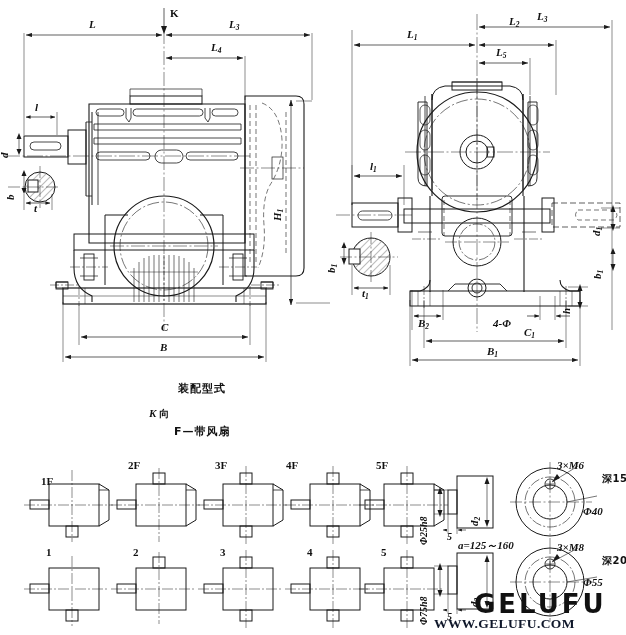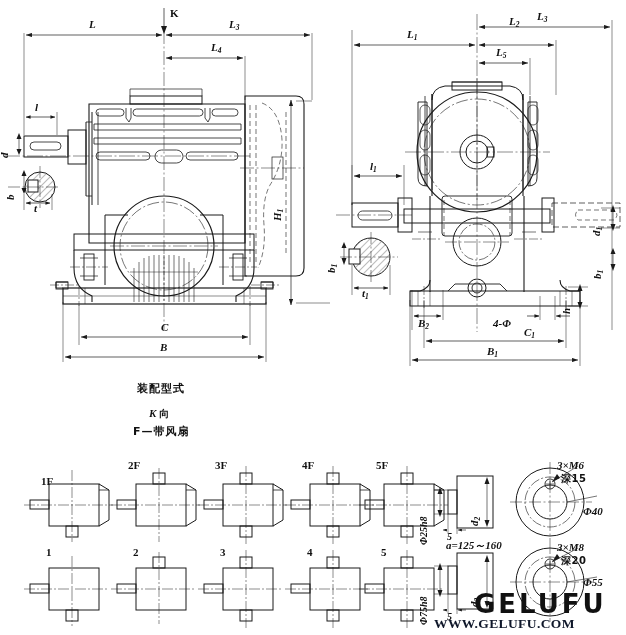--- a/index.html
+++ b/index.html
@@ -25,20 +25,21 @@
     user-select:none;
   }
   .lbl sub{font-size:7.5px;font-style:italic;font-weight:700;vertical-align:baseline;position:relative;top:2px;}
   .lbl.up{ transform:rotate(-90deg); transform-origin:left bottom;}
   .lbl.plain{font-style:normal;}
   .cn{
     position:absolute;
     font-family:"DejaVu Sans", sans-serif;
     font-size:11px;font-weight:700;color:#111;white-space:nowrap;
     letter-spacing:1px;
+    margin-left:41px;
   }
   .cn.sm{font-size:10px;letter-spacing:0.5px;}
   .num{
     position:absolute;
     font-family:"Liberation Serif", serif;
     font-size:11px;font-weight:700;color:#111;white-space:nowrap;
   }
   .num.it{font-style:italic;}
   .num.up{transform:rotate(-90deg);transform-origin:left bottom;}
 
@@ -643,37 +644,37 @@
 
 <div class="cn" style="left:137px;top:381px;">装配型式</div>
 <div style="position:absolute;left:149px;top:403px;white-space:nowrap;">
   <span class="lbl plain" style="position:static;font-style:italic;">K</span><span class="cn sm" style="position:static;margin-left:3px;">向</span>
 </div>
 <div class="cn" style="left:133px;top:424px;">F—带风扇</div>
 
 <div class="num" style="left:41px;top:475px;">1F</div>
 <div class="num" style="left:128px;top:459px;">2F</div>
 <div class="num" style="left:215px;top:459px;">3F</div>
-<div class="num" style="left:302px;top:459px;">4F</div>
+<div class="num" style="left:286px;top:459px;">4F</div>
 <div class="num" style="left:376px;top:459px;">5F</div>
 
 <div class="num" style="left:46px;top:546px;">1</div>
 <div class="num" style="left:133px;top:546px;">2</div>
 <div class="num" style="left:220px;top:546px;">3</div>
 <div class="num" style="left:307px;top:546px;">4</div>
 <div class="num" style="left:381px;top:546px;">5</div>
 
 <div class="num it up" style="left:429px;top:534px;font-size:10px;">Φ25h8</div>
 <div class="lbl up" style="left:480px;top:515px;"><span>d</span><sub>2</sub></div>
 <div class="num it" style="left:447px;top:531px;font-size:10px;">5</div>
 <div class="num it" style="left:557px;top:459px;">3×M6</div>
 <div class="cn sm" style="left:561px;top:472px;font-weight:700;">深15</div>
 <div class="num it" style="left:583px;top:505px;">Φ40</div>
 
-<div class="num it" style="left:446px;top:538px;">a=125～160</div>
+<div class="num it" style="left:458px;top:538px;">a=125～160</div>
 
 <div class="num it up" style="left:429px;top:614px;font-size:10px;">Φ75h8</div>
 <div class="lbl up" style="left:480px;top:596px;"><span>d</span><sub>2</sub></div>
 <div class="num it" style="left:447px;top:611px;font-size:10px;">5</div>
 <div class="num it" style="left:557px;top:541px;">3×M8</div>
 <div class="cn sm" style="left:561px;top:554px;font-weight:700;">深20</div>
 <div class="num it" style="left:583px;top:576px;">Φ55</div>
 
 <div id="wm">
   <div class="big">GELUFU</div>

